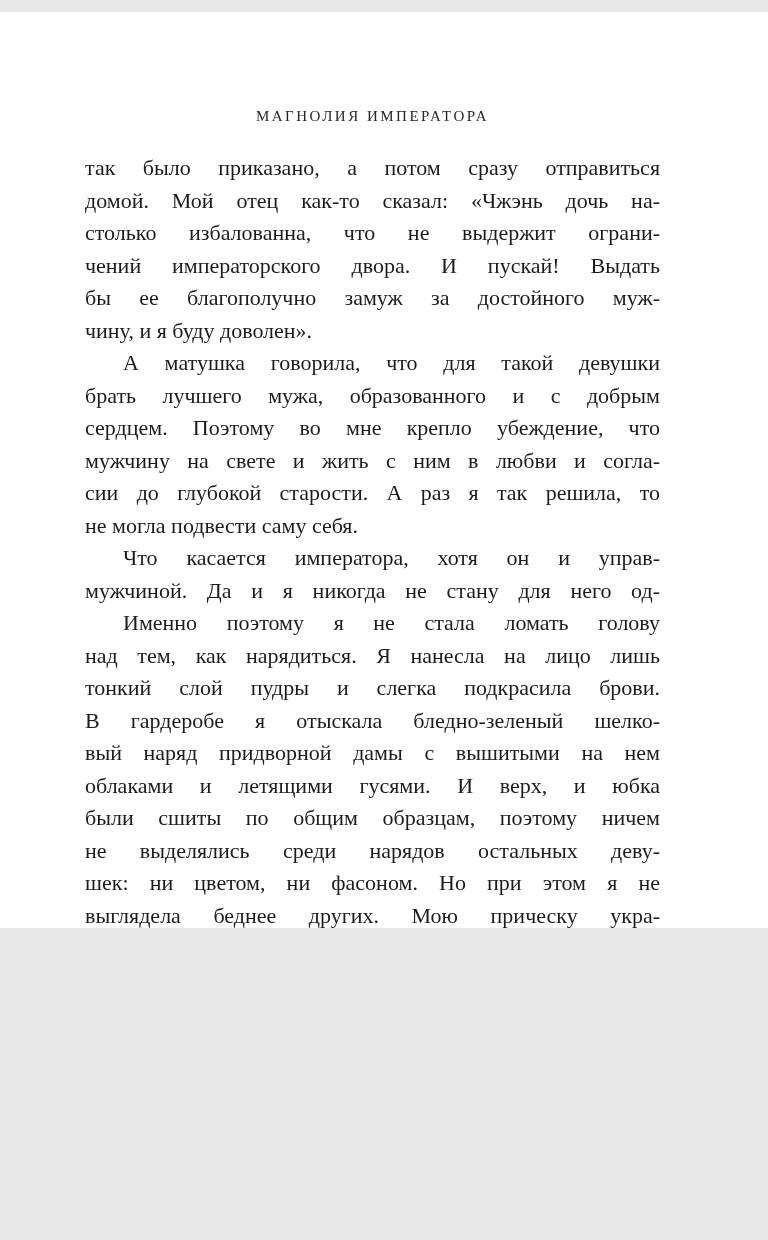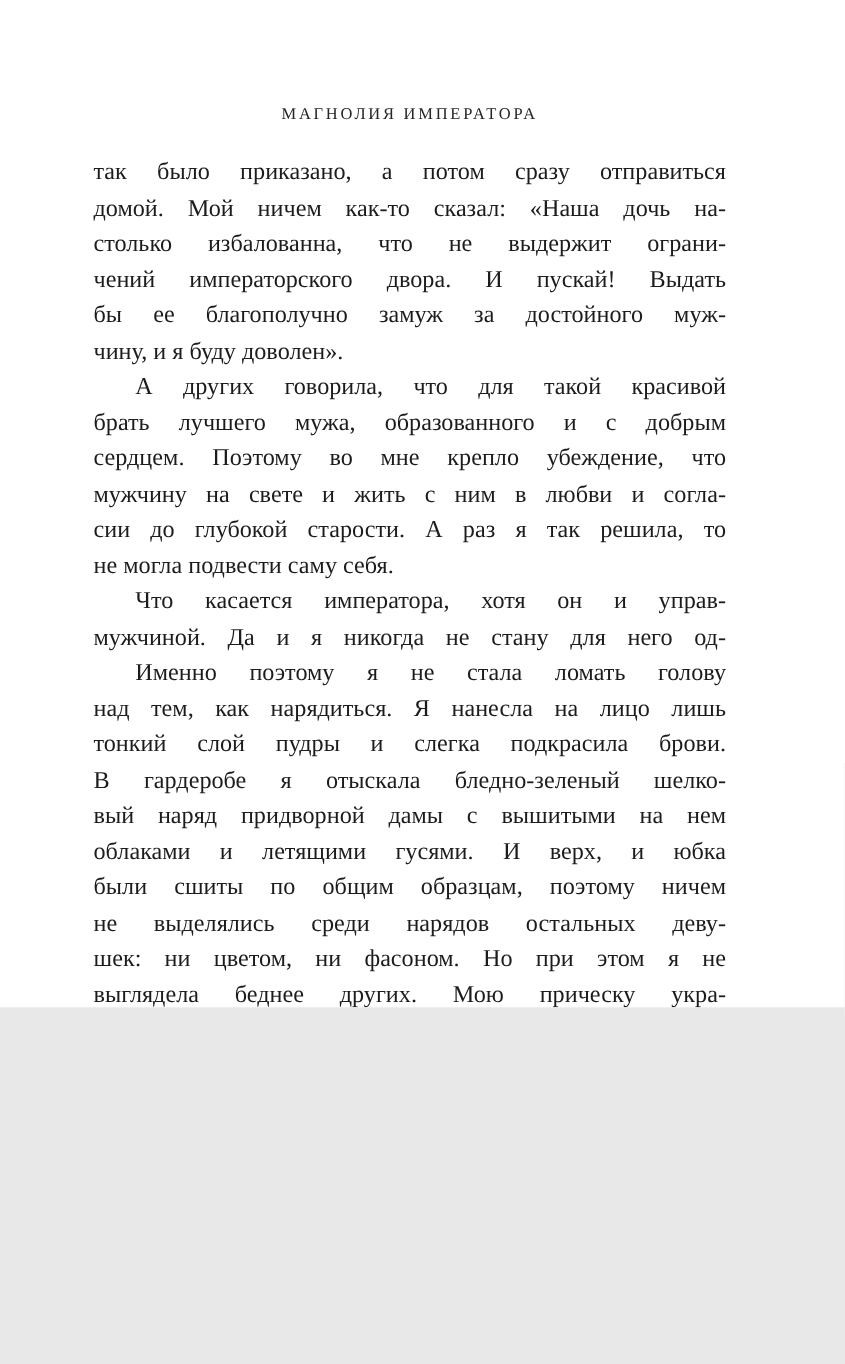--- a/index.html
+++ b/index.html
@@ -4,21 +4,21 @@
 <style>
   html, body {
     margin: 0;
     padding: 0;
     background: #e8e8e8;
   }
   .page {
     position: relative;
     width: 768px;
     height: 916px;
-    margin: 0 auto;
+    margin: 12px auto;
     background: #ffffff;
     overflow: hidden;
     font-family: "Liberation Serif", "DejaVu Serif", serif;
     color: #1c1c1c;
   }
   .running-head {
     position: absolute;
     top: 96px;
     left: 85px;
     width: 575px;
@@ -67,28 +67,28 @@
 </head>
 <body>
 
 <div class="page">
 
   <div class="running-head">МАГНОЛИЯ ИМПЕРАТОРА</div>
 
   <div class="body-text">
       <div class="paragraph">
         <div class="line">так было приказано, а потом сразу отправиться</div>
-        <div class="line">домой. Мой ничем как-то сказал: «Наша дочь на-</div>
+        <div class="line">домой. Мой отец как-то сказал: «Чжэнь дочь на-</div>
         <div class="line">столько избалованна, что не выдержит ограни-</div>
         <div class="line">чений императорского двора. И пускай! Выдать</div>
         <div class="line">бы ее благополучно замуж за достойного муж-</div>
         <div class="line last">чину, и я буду доволен».</div>
       </div>
       <div class="paragraph">
-        <div class="line indent">А других говорила, что для такой красивой</div>
+        <div class="line indent">А матушка говорила, что для такой девушки</div>
         <div class="line">брать лучшего мужа, образованного и с добрым</div>
         <div class="line">сердцем. Поэтому во мне крепло убеждение, что</div>
         <div class="line">мужчину на свете и жить с ним в любви и согла-</div>
         <div class="line">сии до глубокой старости. А раз я так решила, то</div>
         <div class="line last">не могла подвести саму себя.</div>
       </div>
       <div class="paragraph">
         <div class="line indent">Что касается императора, хотя он и управ-</div>
         <div class="line">мужчиной. Да и я никогда не стану для него од-</div>
       </div>

